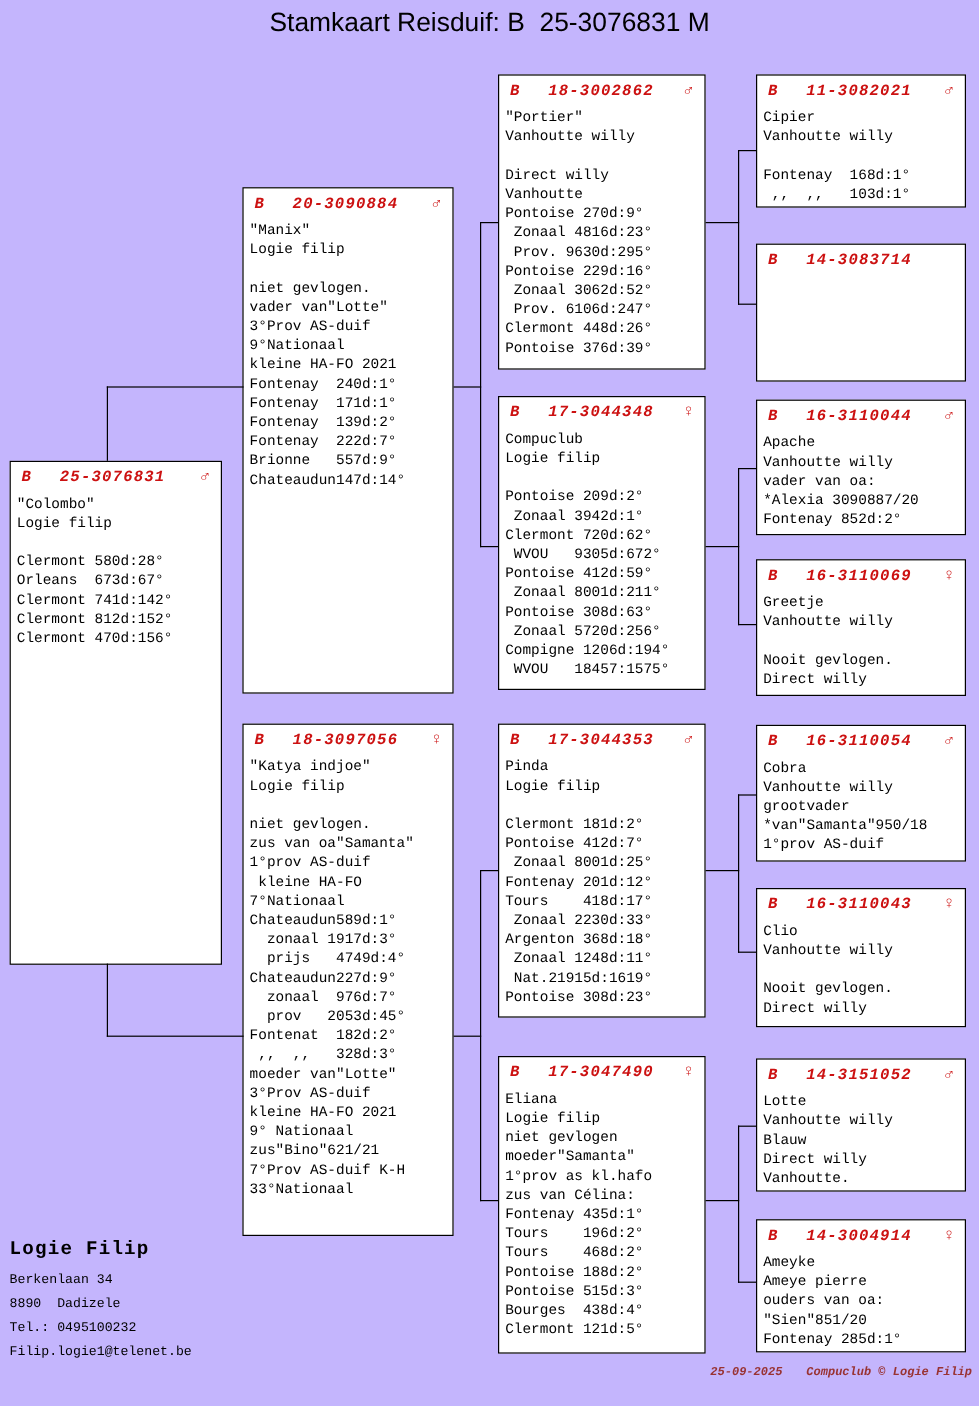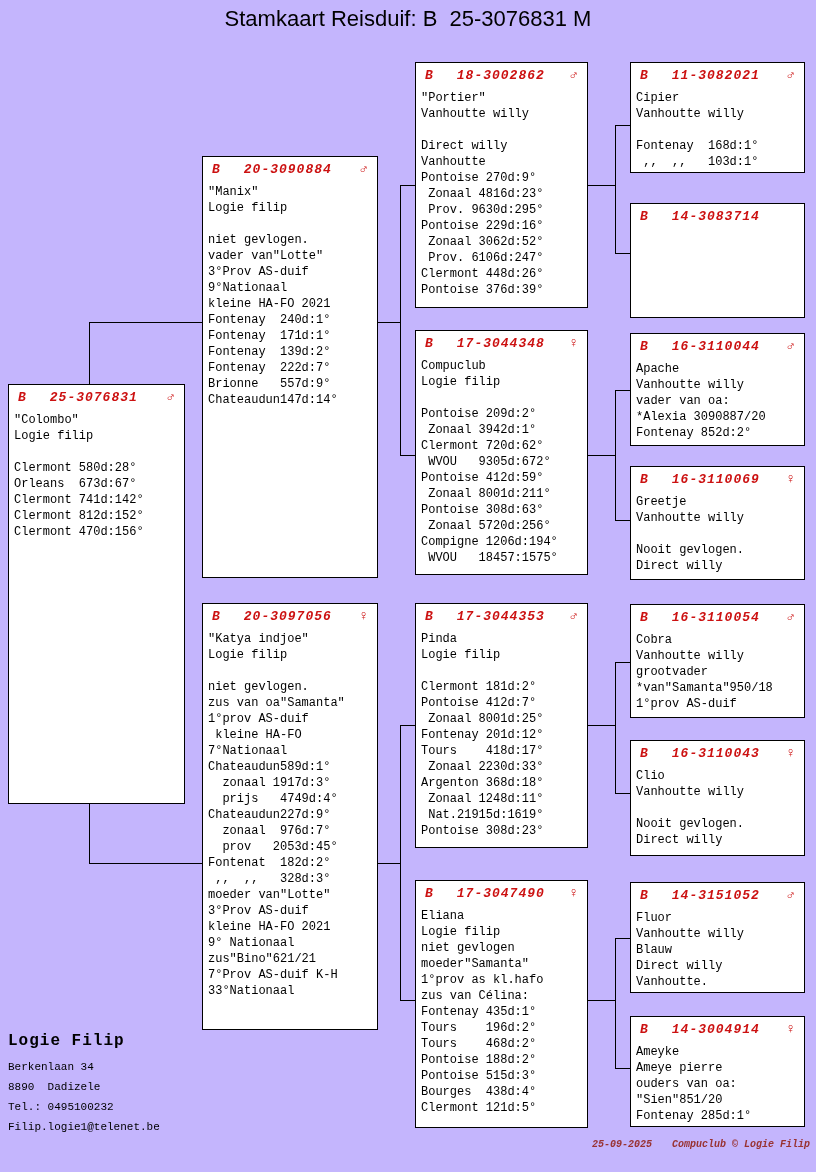--- a/index.html
+++ b/index.html
@@ -76,21 +76,21 @@
         <div class="line">Fontenay  139d:2°</div>
         <div class="line">Fontenay  222d:7°</div>
         <div class="line">Brionne   557d:9°</div>
         <div class="line">Chateaudun147d:14°</div>
       </div>
   </div>
 
   <div class="pbox" style="left:202px;top:603px;width:176px;height:427px">
     <div class="pbox-header">
       <span>B</span>
-      <span class="ring">20-3097056</span>
+      <span class="ring">18-3097056</span>
       <span class="sex">♀</span>
     </div>
     <div class="pbox-body">
         <div class="line">"Katya indjoe"</div>
         <div class="line">Logie filip</div>
         <div class="line"></div>
         <div class="line">niet gevlogen.</div>
         <div class="line">zus van oa"Samanta"</div>
         <div class="line">1°prov AS-duif</div>
         <div class="line"> kleine HA-FO</div>
@@ -288,21 +288,21 @@
       </div>
   </div>
 
   <div class="pbox" style="left:630px;top:882px;width:175px;height:111px">
     <div class="pbox-header">
       <span>B</span>
       <span class="ring">14-3151052</span>
       <span class="sex">♂</span>
     </div>
     <div class="pbox-body">
-        <div class="line">Fluor</div>
+        <div class="line">Lotte</div>
         <div class="line">Vanhoutte willy</div>
         <div class="line">Blauw</div>
         <div class="line">Direct willy</div>
         <div class="line">Vanhoutte.</div>
       </div>
   </div>
 
   <div class="pbox" style="left:630px;top:1016px;width:175px;height:111px">
     <div class="pbox-header">
       <span>B</span>

